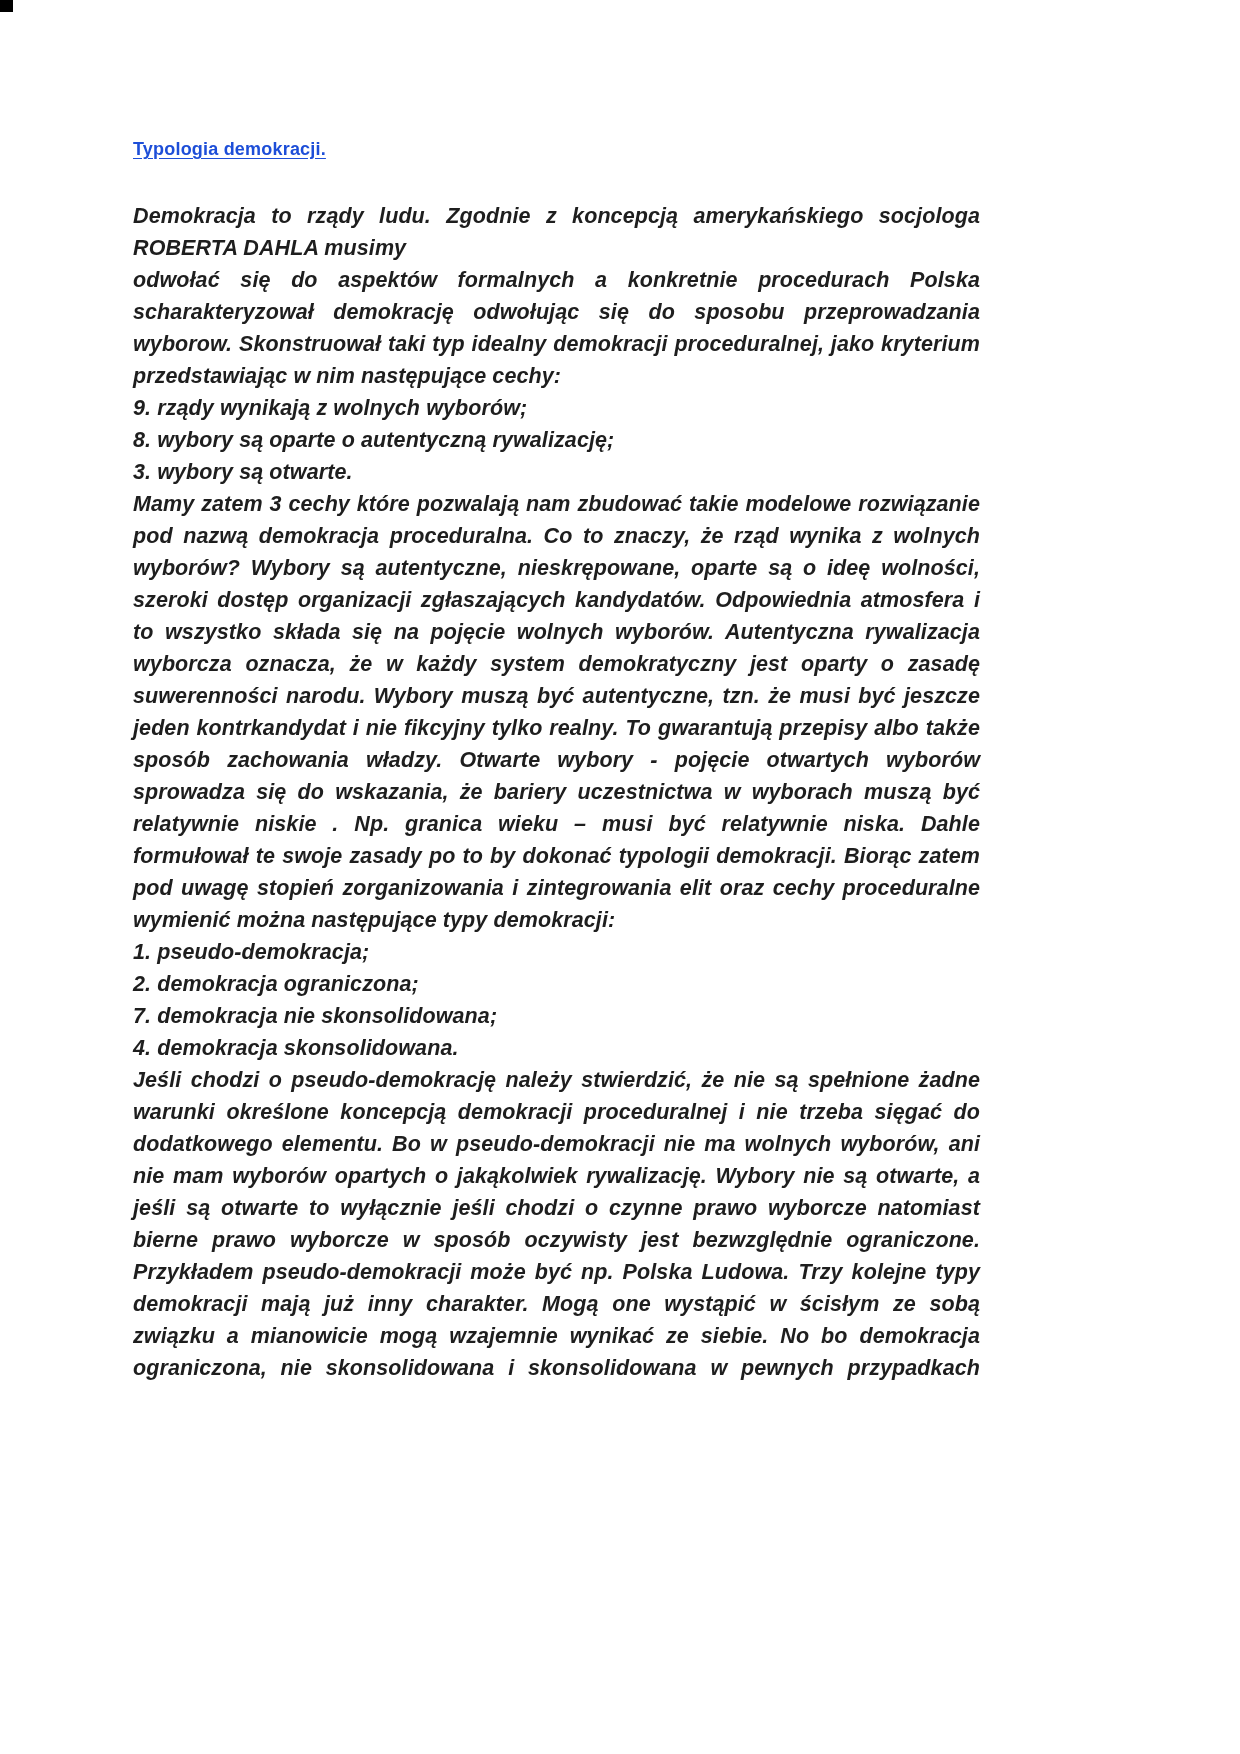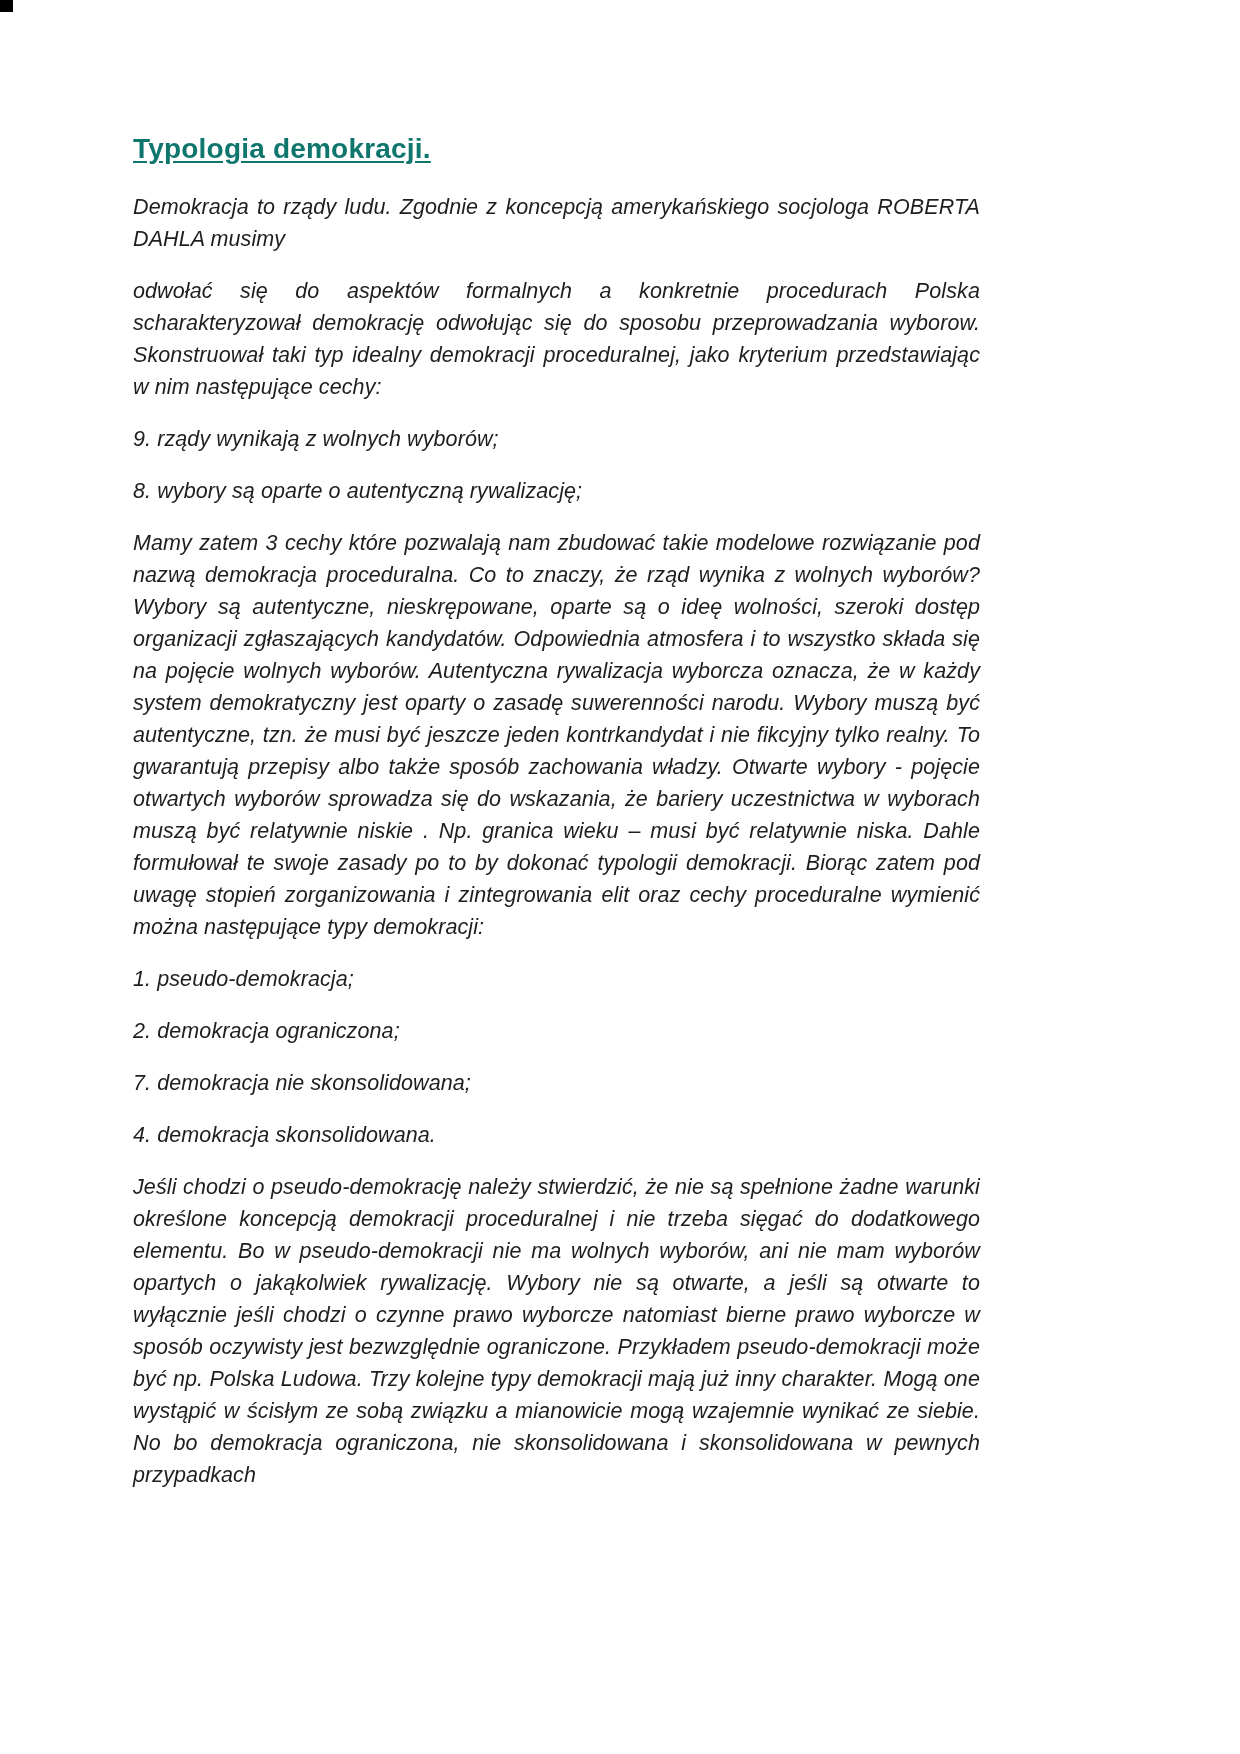--- a/index.html
+++ b/index.html
@@ -20,58 +20,58 @@
     background: #ffffff;
     padding: 133px 260px 0 133px;
   }
   .corner-mark {
     position: absolute;
     top: 0; left: 0;
     width: 13px; height: 12px;
     background: #000000;
   }
   .title {
-    font-size: 28px;
+    font-size: 18px;
     font-weight: 700;
     font-style: normal;
-    color: #0f766e;
+    color: #1d4ed8;
     text-decoration: underline;
     text-underline-offset: 3px;
     letter-spacing: 0.2px;
     line-height: 32px;
-    margin-bottom: 26px;
+    margin-bottom: 35px;
   }
   .para {
     font-size: 21.5px;
-    font-weight: 400;
+    font-weight: 700;
     font-style: italic;
     color: #1e1e1e;
     line-height: 32px;
     text-align: justify;
     letter-spacing: 0.1px;
-    margin-top: 20px;
   }
   .para.cont {
     
     text-align-last: justify;
   }
 </style>
 </head>
 <body>
 
 <div class="page">
   <div class="corner-mark"></div>
 
   <h1 class="title">Typologia demokracji.</h1>
 
   <p class="para">Demokracja to rządy ludu. Zgodnie z koncepcją amerykańskiego socjologa ROBERTA DAHLA musimy</p>
   <p class="para">odwołać się do aspektów formalnych a konkretnie procedurach Polska scharakteryzował demokrację odwołując się do sposobu przeprowadzania wyborow. Skonstruował taki typ idealny demokracji proceduralnej, jako kryterium przedstawiając w nim następujące cechy:</p>
 
   <p class="para">9. rządy wynikają z wolnych wyborów;</p>
   <p class="para">8. wybory są oparte o autentyczną rywalizację;</p>
+  <p class="para">3. wybory są otwarte.</p>
 
   <p class="para">Mamy zatem 3 cechy które pozwalają nam zbudować takie modelowe rozwiązanie pod nazwą demokracja proceduralna. Co to znaczy, że rząd wynika z wolnych wyborów? Wybory są autentyczne, nieskrępowane, oparte są o ideę wolności, szeroki dostęp organizacji zgłaszających kandydatów. Odpowiednia atmosfera i to wszystko składa się na pojęcie wolnych wyborów. Autentyczna rywalizacja wyborcza oznacza, że w każdy system demokratyczny jest oparty o zasadę suwerenności narodu. Wybory muszą być autentyczne, tzn. że musi być jeszcze jeden kontrkandydat i nie fikcyjny tylko realny. To gwarantują przepisy albo także sposób zachowania władzy. Otwarte wybory - pojęcie otwartych wyborów sprowadza się do wskazania, że bariery uczestnictwa w wyborach muszą być relatywnie niskie . Np. granica wieku – musi być relatywnie niska. Dahle formułował te swoje zasady po to by dokonać typologii demokracji. Biorąc zatem pod uwagę stopień zorganizowania i zintegrowania elit oraz cechy proceduralne wymienić można następujące typy demokracji:</p>
 
   <p class="para">1. pseudo-demokracja;</p>
   <p class="para">2. demokracja ograniczona;</p>
   <p class="para">7. demokracja nie skonsolidowana;</p>
   <p class="para">4. demokracja skonsolidowana.</p>
 
   <p class="para cont">Jeśli chodzi o pseudo-demokrację należy stwierdzić, że nie są spełnione żadne warunki określone koncepcją demokracji proceduralnej i nie trzeba sięgać do dodatkowego elementu. Bo w pseudo-demokracji nie ma wolnych wyborów, ani nie mam wyborów opartych o jakąkolwiek rywalizację. Wybory nie są otwarte, a jeśli są otwarte to wyłącznie jeśli chodzi o czynne prawo wyborcze natomiast bierne prawo wyborcze w sposób oczywisty jest bezwzględnie ograniczone. Przykładem pseudo-demokracji może być np. Polska Ludowa. Trzy kolejne typy demokracji mają już inny charakter. Mogą one wystąpić w ścisłym ze sobą związku a mianowicie mogą wzajemnie wynikać ze siebie. No bo demokracja ograniczona, nie skonsolidowana i skonsolidowana w pewnych przypadkach</p>
 </div>

